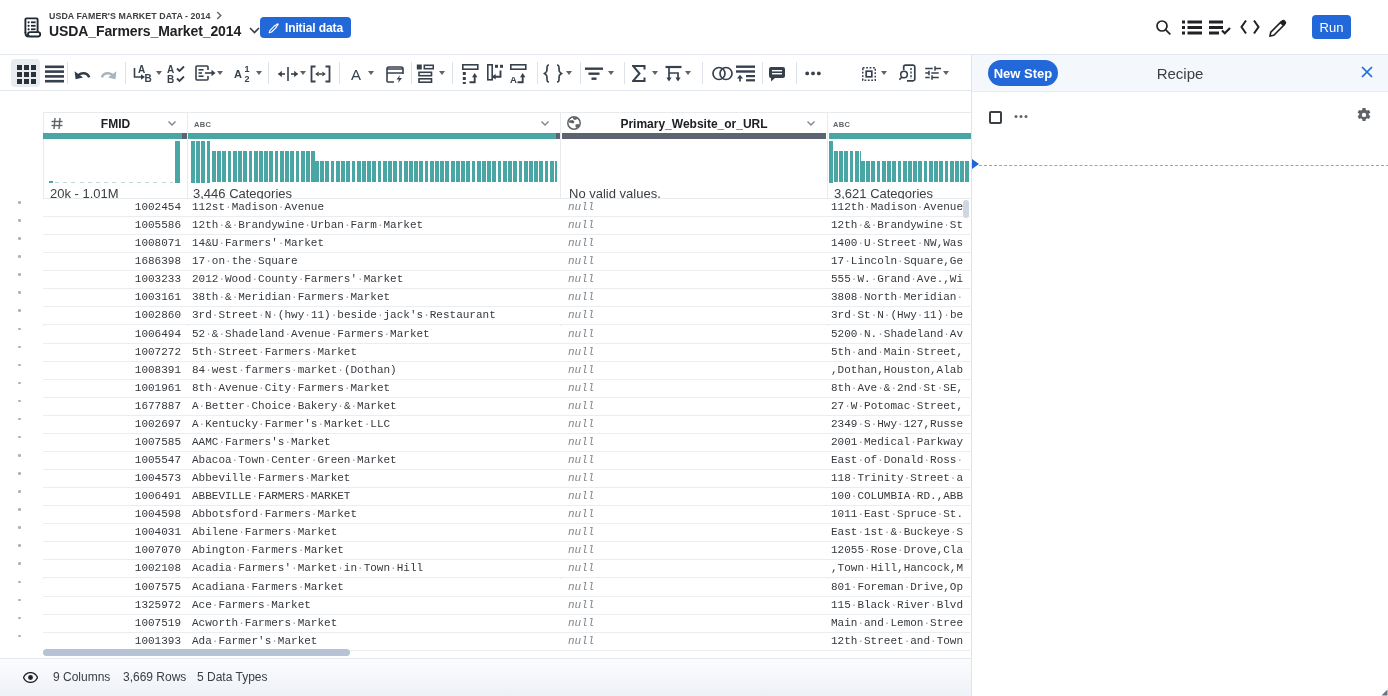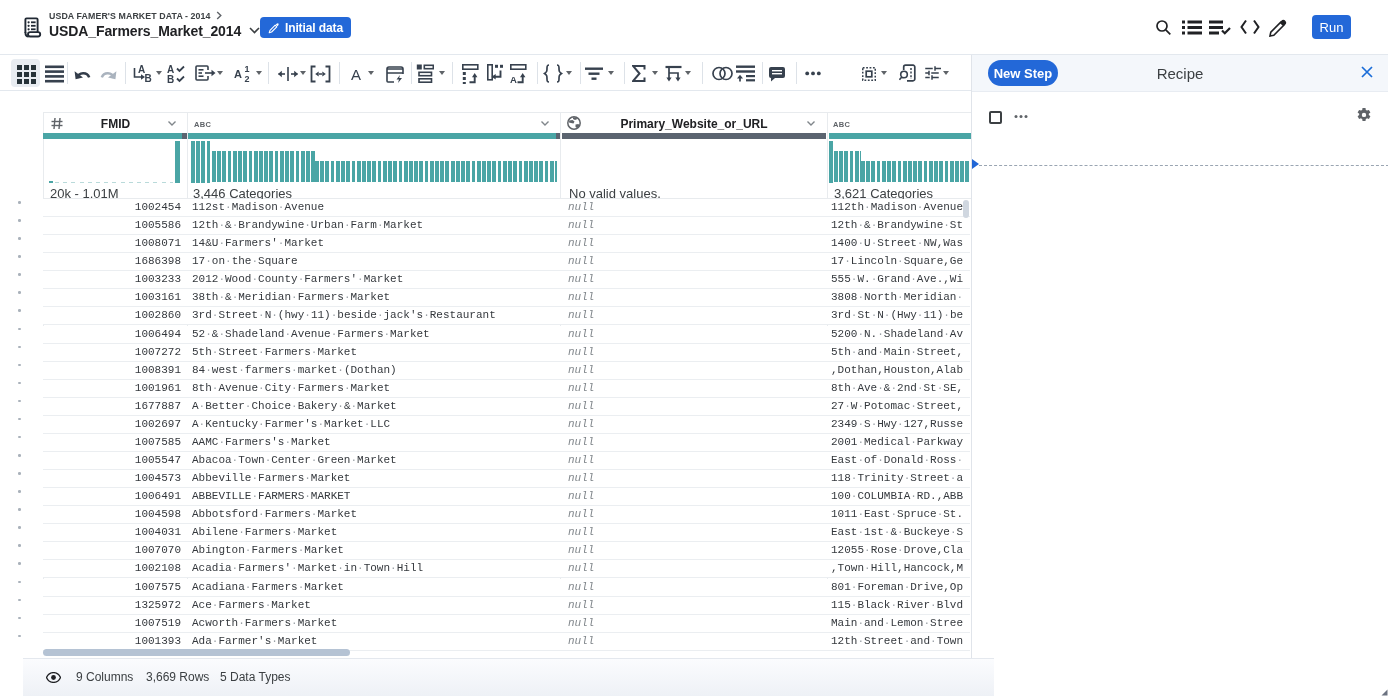--- a/index.html
+++ b/index.html
@@ -67,21 +67,21 @@
 #steptext { position:absolute; left:51px; top:85px; font-size:12px; color:#202124; }
 #steptext .n { color:#80868b; padding-right:10px; font-size:12.5px; }
 #steptext .fn { color:#1a6dd8; }
 #dashline { position:absolute; left:7px; top:109.5px; width:410px; border-top:1.5px dashed #9aa5b2; }
 #dashtri { position:absolute; left:0px; top:104px; width:0; height:0;
   border-top:5px solid transparent; border-bottom:5px solid transparent; border-left:7px solid #2166d6; }
 
 
 #footer { position:absolute; left:0; top:658px; width:971px; height:38px;
   background:linear-gradient(#fbfcfe,#eef1f6); border-top:1px solid #e4e8ee;
-  font-size:12px; color:#3c4043;margin-left:23px; }
+  font-size:12px; color:#3c4043; }
 #footer span { position:absolute; top:11px; }
 </style>
 </head>
 <body>
 <div id="app">
 
   <div id="topbar">
     <svg class="abs" style="left:22px;top:17px" width="20" height="21" viewBox="0 0 20 21">
       <path d="M3.4 16 V2.6 a1.2 1.2 0 0 1 1.2-1.2 h9.8 a1.2 1.2 0 0 1 1.2 1.2 V15" fill="none" stroke="#212934" stroke-width="1.9"></path>
       <path d="M3.4 15.2 c0 3 1 4.3 3.2 4.3" fill="none" stroke="#212934" stroke-width="1.9"></path>

